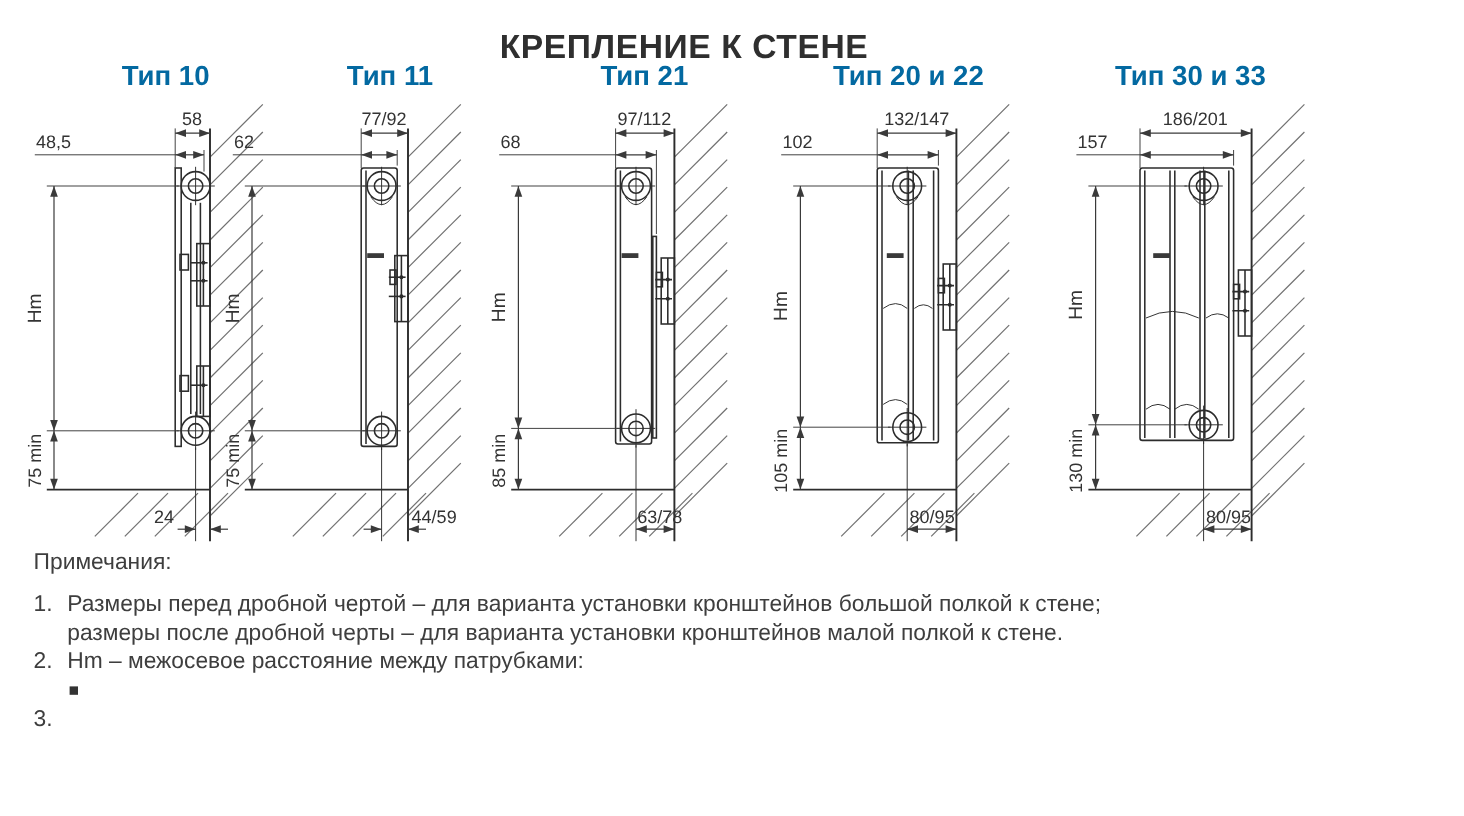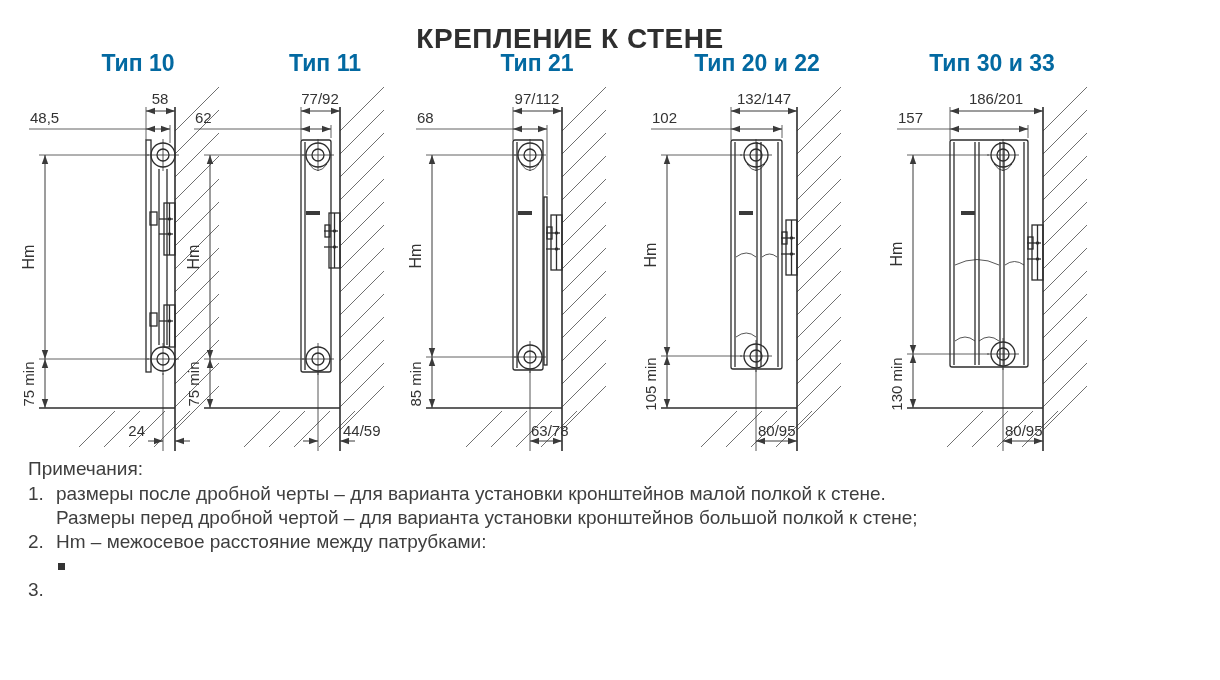--- a/index.html
+++ b/index.html
@@ -14,21 +14,21 @@
   svg .thin{fill:none;stroke:#2c2c2c;stroke-width:.8;}
   svg .wall{stroke:#2c2c2c;stroke-width:1.6;}
   svg g.hatch line{stroke:#707070;stroke-width:1;}
   svg .dim{stroke:#3a3a3a;stroke-width:1;fill:none;}
   svg .ext{stroke:#3a3a3a;stroke-width:.8;fill:none;}
   svg .dot{fill:#2c2c2c;stroke:none;}
   svg .logo{fill:#3a3a3a;stroke:none;}
   svg text{font-family:"Liberation Sans",sans-serif;font-size:15px;fill:#333;}
   svg text.axis{font-size:16px;}
   .notes{position:absolute;left:28px;top:457px;width:1175px;font-size:19px;line-height:24px;color:#3e3e3e;}
-  .notes-heading{margin-bottom:1px;}
+  .notes-heading{margin-bottom:11px;}
   .note-item{display:flex;}
   .note-item .num{width:28px;flex:none;}
   .sq{display:inline-block;width:7px;height:7px;background:#333;margin:0 8px 2px 2px;}
 </style>
 </head>
 <body>
 
 <div class="page-title">КРЕПЛЕНИЕ К СТЕНЕ</div>
 
 <div class="type-label" style="left:53px">Тип 10</div>
@@ -439,22 +439,22 @@
     <line class="dim" x1="120" y1="356" x2="160" y2="356" marker-start="url(#s5)" marker-end="url(#e5)"></line>
     <text x="122" y="351">80/95</text>
   </g>
 </svg>
 
 <div class="notes">
   <div class="notes-heading">Примечания:</div>
   <div class="note-item">
     <span class="num">1.</span>
     <div class="note-lines">
+      <div>Размеры перед дробной чертой – для варианта установки кронштейнов большой полкой к стене;</div>
       <div>размеры после дробной черты – для варианта установки кронштейнов малой полкой к стене.</div>
-      <div>Размеры перед дробной чертой – для варианта установки кронштейнов большой полкой к стене;</div>
     </div>
   </div>
   <div class="note-item">
     <span class="num">2.</span>
     <div class="note-lines">
       <div>Hm – межосевое расстояние между патрубками:</div>
       <div><span class="sq"></span></div>
     </div>
   </div>
   <div class="note-item">

